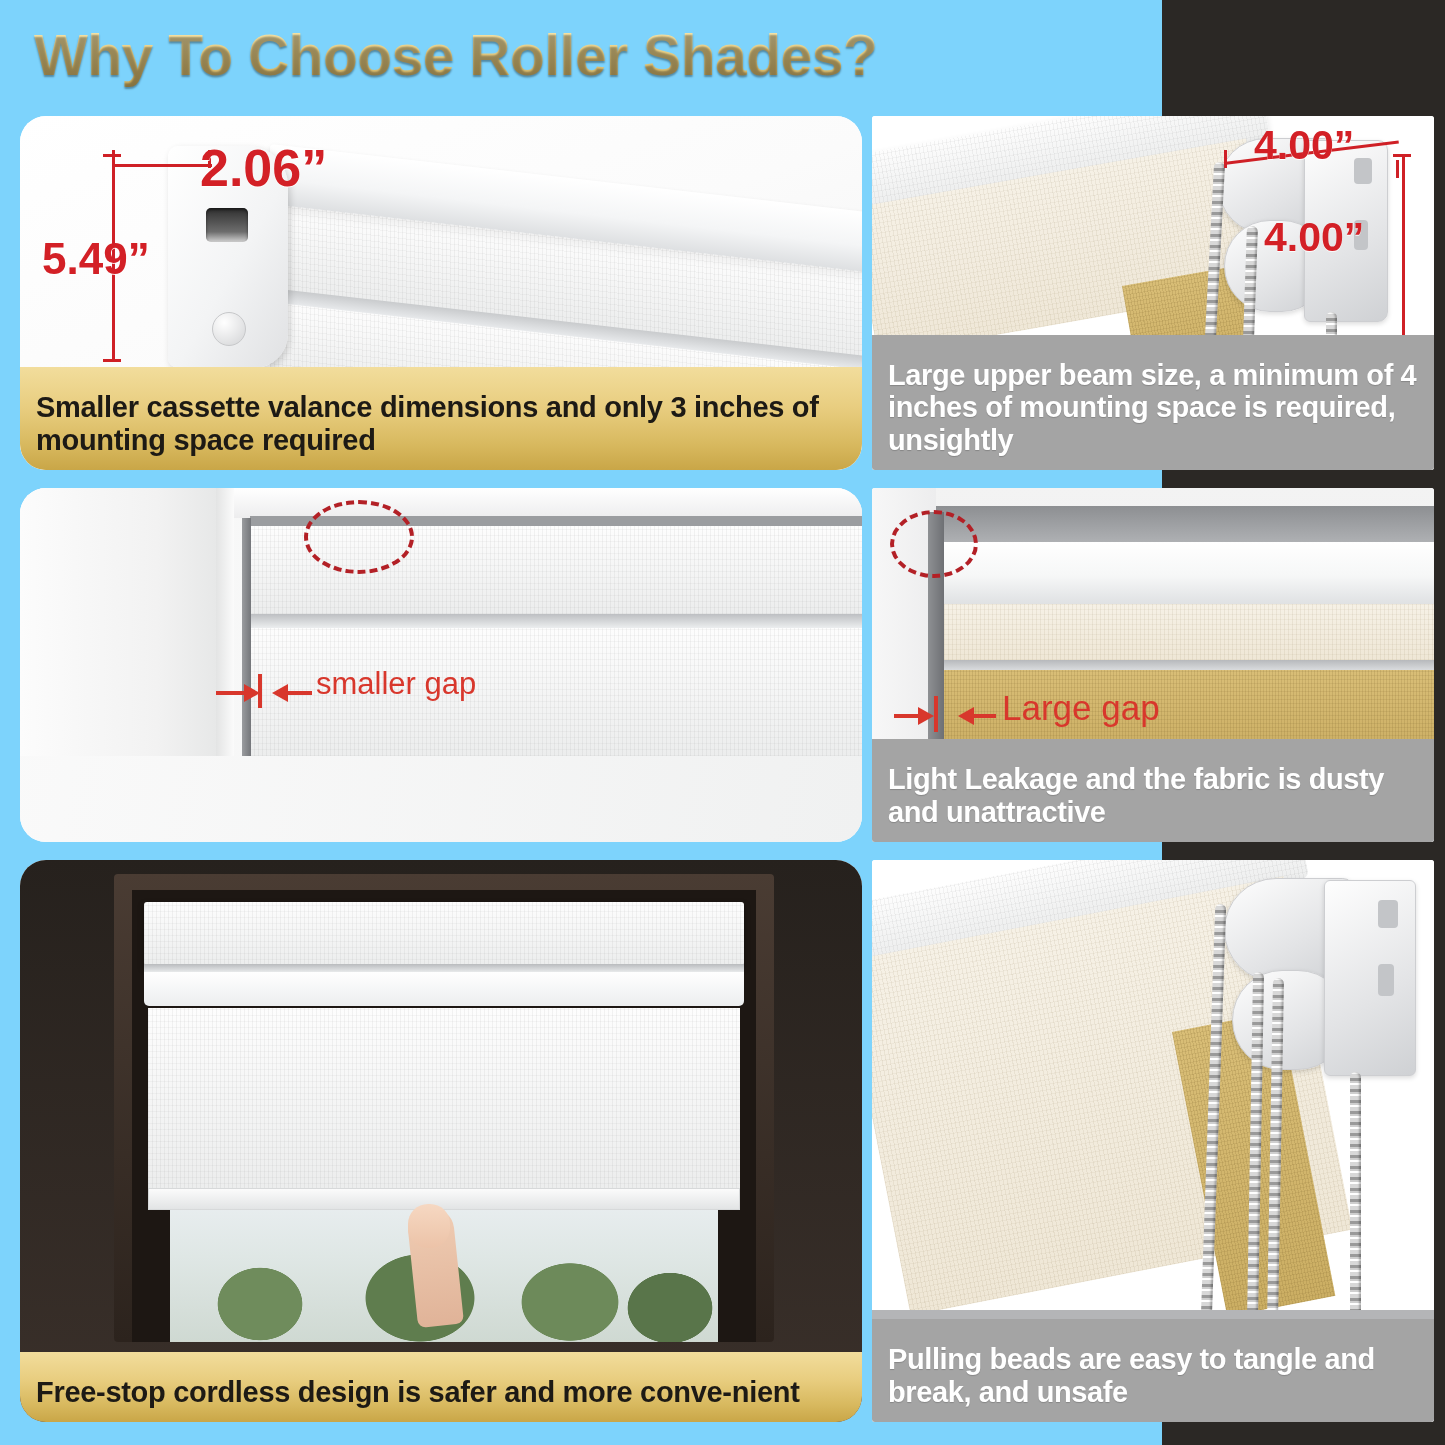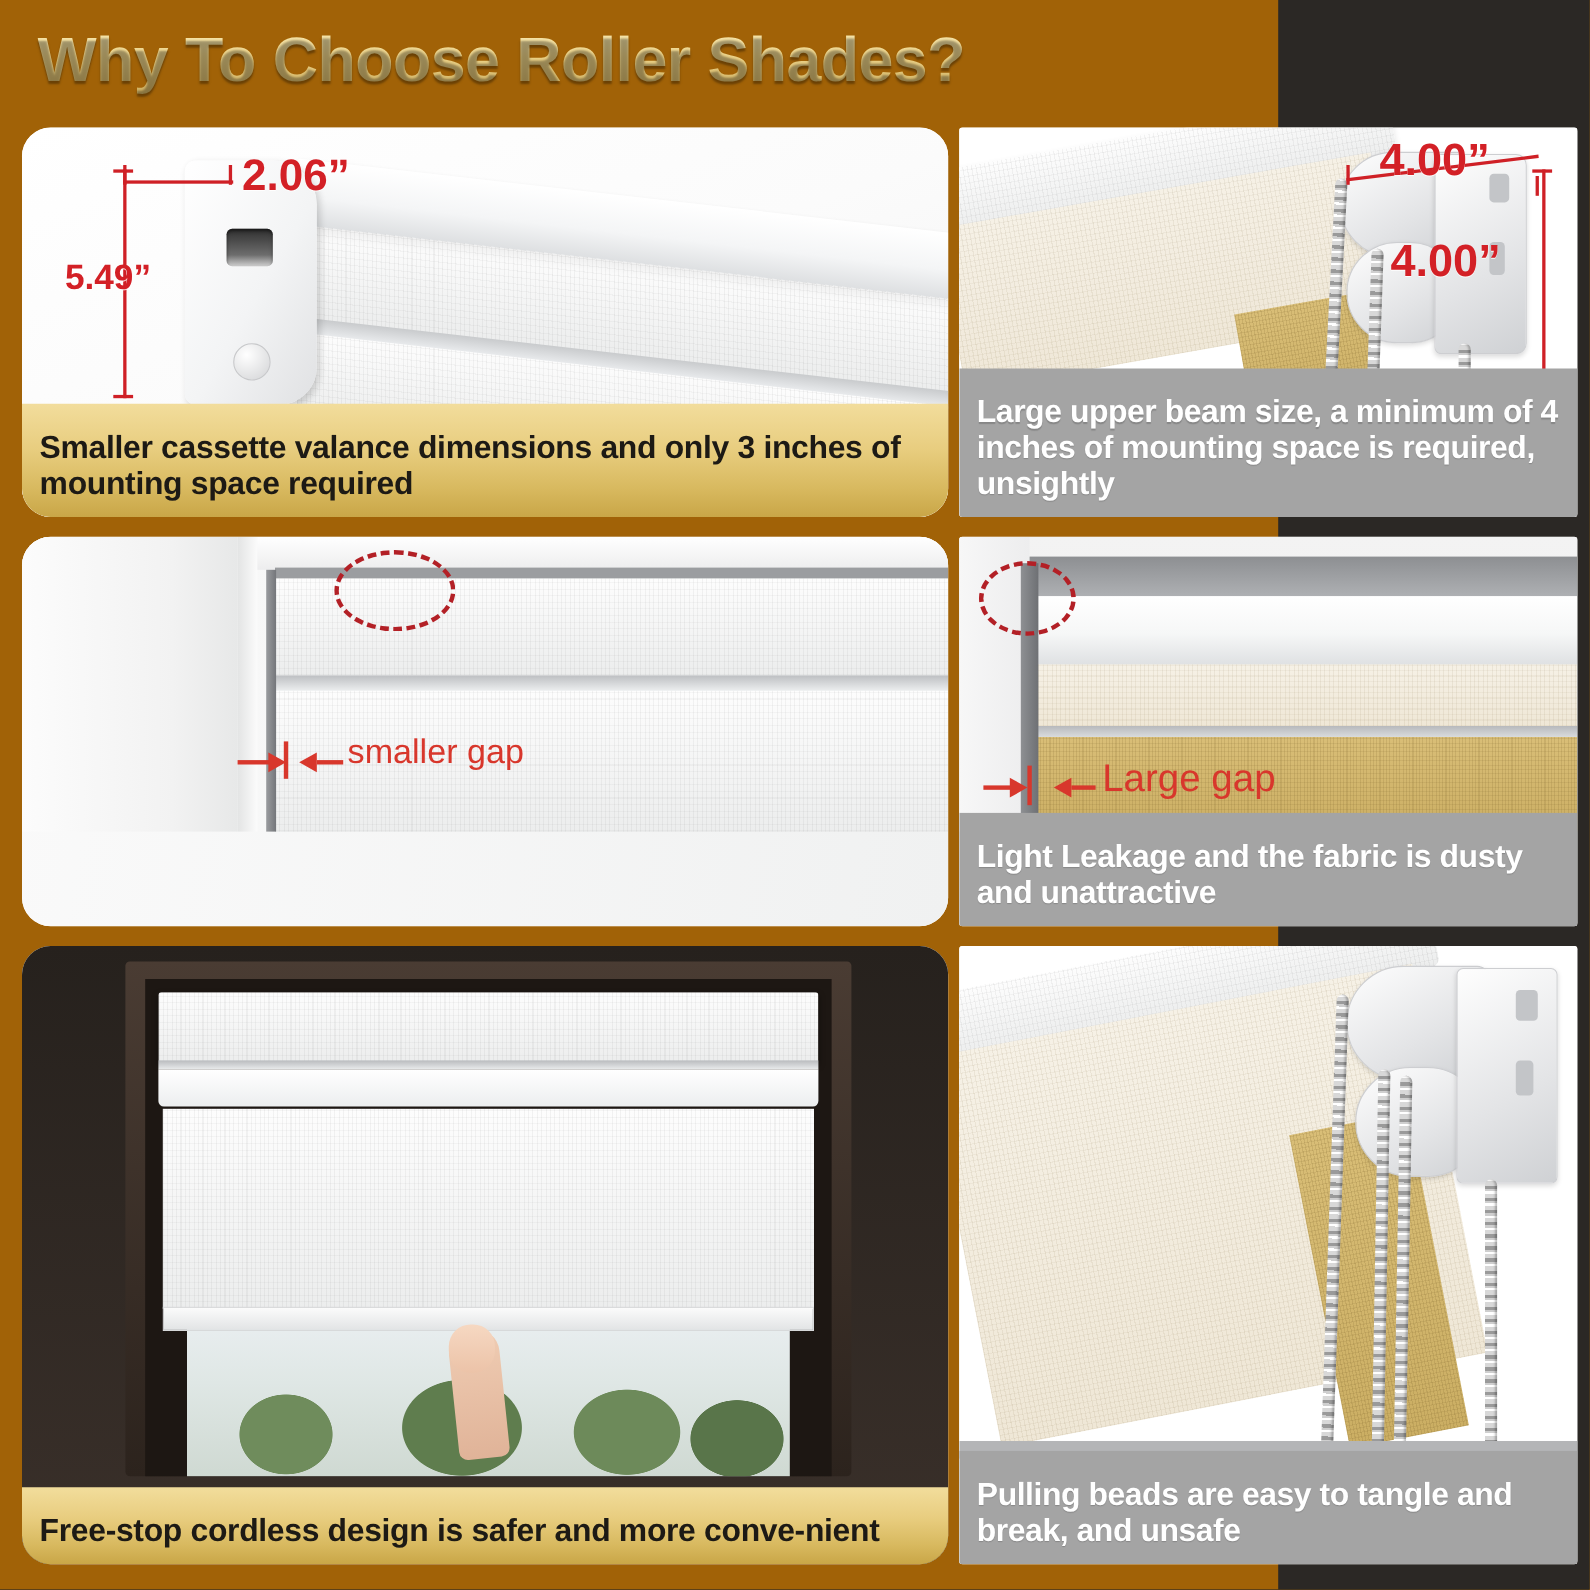--- a/index.html
+++ b/index.html
@@ -3,21 +3,21 @@
 <meta charset="utf-8">
 <style>
   * { box-sizing: border-box; margin: 0; padding: 0; }
   html, body {
     width: 1445px; height: 1445px;
     background: #2b2825;
     font-family: "Liberation Sans", sans-serif;
     overflow: hidden;
   }
 
-  .page { position: relative; width: 1162px; height: 1445px; background: #a16207; }
+  .page { position: relative; width: 1162px; height: 1445px; background: #7dd3fc; }
 
   
   .title {
     position: absolute; left: 34px; top: 22px;
     font-size: 57px; font-weight: 700; letter-spacing: -0.5px;
     color: #efd98f;
     background: linear-gradient(180deg,#fdf0bc 0%,#ecd287 45%,#cdae5e 100%);
     -webkit-background-clip: text; background-clip: text; color: transparent;
     text-shadow: 0 2px 2px rgba(0,0,0,.35);
     white-space: nowrap;
@@ -145,26 +145,26 @@
           <div style="position:absolute;left:186px;top:92px;width:42px;height:34px;border-radius:5px;
                       background:linear-gradient(180deg,#2f2f2f,#6d6d6d 70%,#cfcfcf);
                       box-shadow:inset 0 2px 3px rgba(0,0,0,.5);"></div>
           <div style="position:absolute;left:192px;top:196px;width:34px;height:34px;border-radius:50%;
                       background:radial-gradient(circle at 35% 30%,#ffffff,#d2d3d5);
                       border:1px solid #c7c8ca;"></div>
 
           <div class="dim-line dim-v" style="left:92px;top:38px;height:208px;"></div>
           <div class="dim-tick-h" style="left:83px;top:38px;"></div>
           <div class="dim-tick-h" style="left:83px;top:243px;"></div>
-          <div class="dim-label" style="left:22px;top:118px;font-size:32px;margin-left:17px;">5.49”</div>
+          <div class="dim-label" style="left:22px;top:118px;font-size:44px;">5.49”</div>
 
           <div class="dim-line dim-h" style="left:92px;top:48px;width:100px;"></div>
           <div class="dim-tick-v" style="left:92px;top:34px;"></div>
           <div class="dim-tick-v" style="left:188px;top:34px;"></div>
-          <div class="dim-label" style="left:200px;top:22px;font-size:40px;">2.06”</div>
+          <div class="dim-label" style="left:180px;top:22px;font-size:52px;">2.06”</div>
 
           <div class="cap gold">Smaller cassette valance dimensions and only 3 inches of mounting space required</div>
         </div>
       </div>
 
       <div class="card right inner">
         <div class="photo" style="background:#ffffff;">
 
           <div class="fabric-white" style="position:absolute;left:-20px;top:40px;width:420px;height:58px;
                       transform:rotate(-10deg);transform-origin:left center;border-radius:8px;

